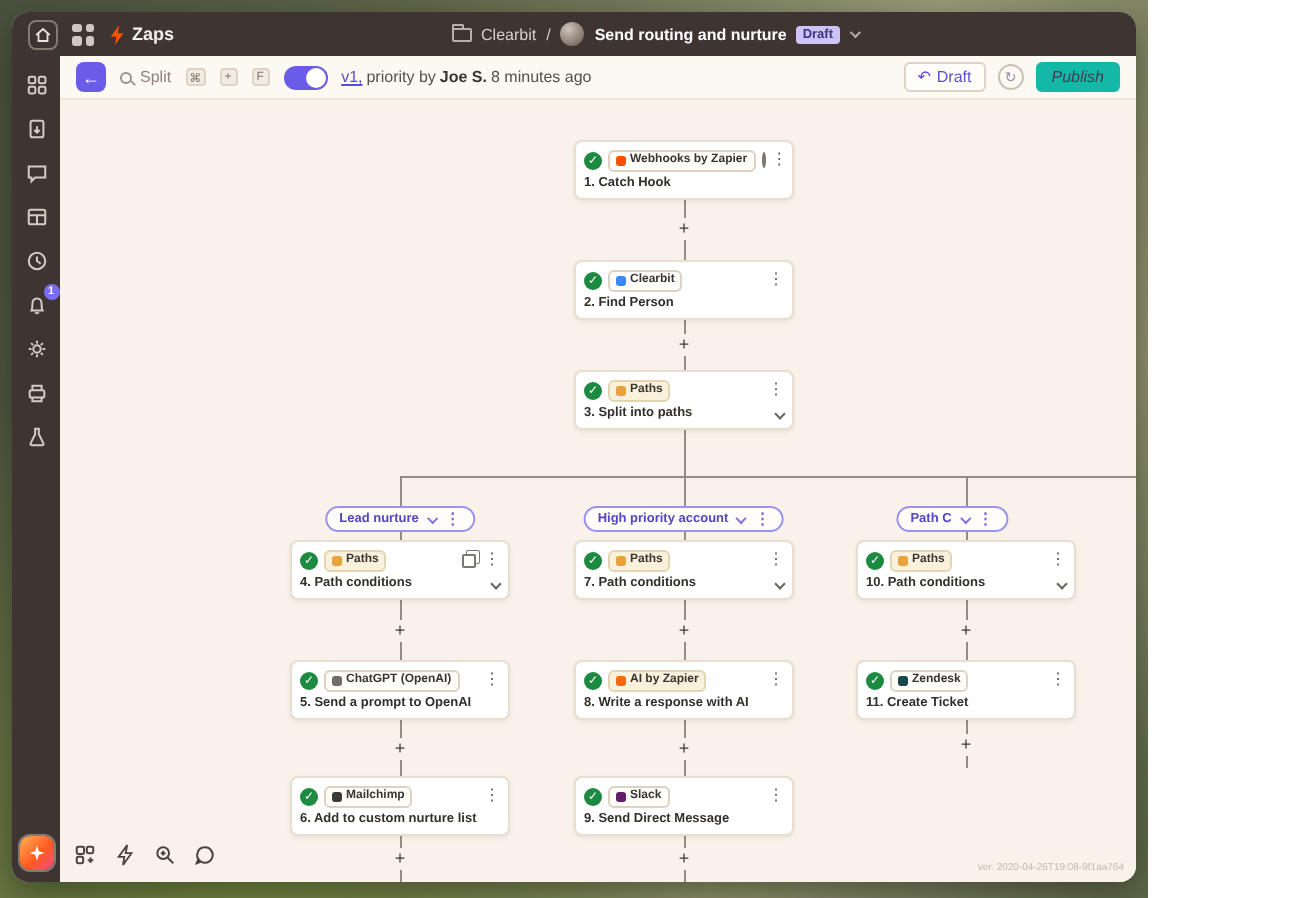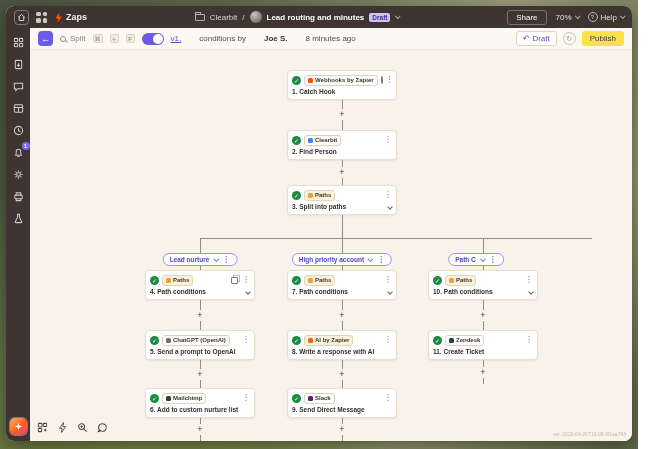--- a/index.html
+++ b/index.html
@@ -1,17 +1,17 @@
 <!DOCTYPE html>
 <html><head>
 <meta charset="utf-8">
 <style>
   * { box-sizing: border-box; margin: 0; padding: 0; }
   body { margin:0; font-family:"Liberation Sans", sans-serif; }
-  .stage { position:relative; width:638px; height:449px; overflow:hidden;
+  .stage { position:relative; width:574px; height:449px; overflow:hidden;
     background:
       radial-gradient(ellipse at 20% 105%, rgba(124,143,66,.9), rgba(124,143,66,0) 45%),
       radial-gradient(ellipse at 90% 40%, rgba(180,178,140,.55), rgba(180,178,140,0) 55%),
       linear-gradient(105deg,#4a5240 0%, #5d6549 28%, #7d8363 52%, #9a9a78 68%, #5f684a 100%);
   }
   .window { position:absolute; left:6px; top:6px; right:6px; bottom:8px;
     border-radius:8px; overflow:hidden; background:#f8f2ea;
     box-shadow:0 6px 18px rgba(20,25,10,.5); }
 
   
@@ -61,29 +61,29 @@
     font-size:9px; display:flex; align-items:center; justify-content:center; }
   .search { display:flex; align-items:center; gap:4px; color:#8d8379; font-size:8px; }
   .mag { width:6px; height:6px; border:1px solid #9a9086; border-radius:50%; position:relative; }
   .mag:after { content:""; position:absolute; width:3px; height:1px; background:#9a9086;
     transform:rotate(45deg); right:-2.5px; bottom:-1px; }
   .key { min-width:9px; height:9px; background:#f3ece3; border:1px solid #ddd2c5; border-radius:2px;
     font-size:6px; color:#80766c; display:flex; align-items:center; justify-content:center; padding:0 1px; }
   .toggle { width:22px; height:12px; background:#6a5be8; border-radius:6px; position:relative; }
   .toggle:after { content:""; position:absolute; width:10px; height:10px; background:#fff;
     border-radius:50%; right:1px; top:1px; }
-  .pubnote { font-size:8px; color:#56504a; display:flex; gap:18px; align-items:flex-end; }
+  .pubnote { font-size:8px; color:#56504a; display:flex; gap:2px; align-items:flex-end; }
   .pubnote a { color:#5a4fd0; text-decoration:underline; }
   .pubnote b { color:#3a352f; }
   .tbr { margin-left:auto; display:flex; align-items:center; gap:6px; }
   .undo-btn { display:flex; align-items:center; gap:3px; border:1px solid #dcd2c6; background:#fffdf9;
     color:#5a4fd0; font-size:8px; border-radius:3px; padding:2px 6px; }
   .redo-btn { width:13px; height:13px; border:1px solid #c9c1b5; border-radius:50%; color:#948da2;
     font-size:7px; display:flex; align-items:center; justify-content:center; }
-  .publish-btn { background:#fde047; color:#413c52; font-size:8px; border-radius:3px; padding:3px 8px; }
+  .publish-btn { background:#14b8a6; color:#413c52; font-size:8px; border-radius:3px; padding:3px 8px;font-style:italic; }
 
   
   .canvas { position:absolute; left:24px; top:44px; right:0; bottom:0; background:#f8f2ea; }
   .vline { position:absolute; width:1px; background:#938d85; }
   .hline { position:absolute; height:1px; background:#938d85; }
   .plus { position:absolute; transform:translateX(-50%); background:#f8f2ea; color:#3f3a34;
     font-size:9px; line-height:9px; padding:1px 2px; }
   .node { position:absolute; width:110px; height:30px; background:#fff; border:1px solid #e7ddd1;
     border-radius:4px; box-shadow:0 1px 2px rgba(60,50,30,.08); padding:3px 4px; }
   .nrow { display:flex; align-items:center; gap:3px; height:12px; }
@@ -138,35 +138,23 @@
               <path d="M6.2 0.5 L1.5 7 H4.6 L3.9 11.5 L8.6 5 H5.4 Z" fill="#ff4f00"></path>
             </svg>
           <span>Zaps</span>
         </div>
       </div>
       <div class="crumbs">
         <span class="folder"></span>
         <span>Clearbit</span>
         <span>/</span>
         <span class="avatar"></span>
-        <span class="zapname">Lead routing and minutes</span>
+        <span class="zapname">Send routing and nurture</span>
         <span class="draft">Draft</span>
         <span class="caret"></span>
-      </div>
-      <div class="tb-right">
-        <span class="share-btn">Share</span>
-        <span class="menu-item">
-          <span>70%</span>
-          <span class="caret"></span>
-        </span>
-        <span class="menu-item">
-          <span class="qcircle">?</span>
-          <span>Help</span>
-          <span class="caret"></span>
-        </span>
       </div>
     </div>
 
     <div class="sidebar">
       <span class="side-icon">
         <svg width="11" height="11" viewBox="0 0 12 12">
             <g fill="none" stroke="currentColor" stroke-width="1.1">
               <rect x="1.5" y="1.5" width="3.6" height="3.6" rx="0.8"></rect>
               <rect x="7" y="1.5" width="3.6" height="3.6" rx="0.8"></rect>
               <rect x="1.5" y="7" width="3.6" height="3.6" rx="0.8"></rect>
@@ -248,21 +236,21 @@
       <span class="search">
         <span class="mag"></span>
         <span>Split</span>
       </span>
       <span class="key">⌘</span>
       <span class="key">+</span>
       <span class="key">F</span>
       <span class="toggle"></span>
       <span class="pubnote">
         <a>v1,</a>
-        <span>conditions by</span>
+        <span>priority by</span>
         <b>Joe S.</b>
         <span>8 minutes ago</span>
       </span>
       <span class="tbr">
         <span class="undo-btn">
           <span>↶</span>
           <span>Draft</span>
         </span>
         <span class="redo-btn">
           <span>↻</span>

